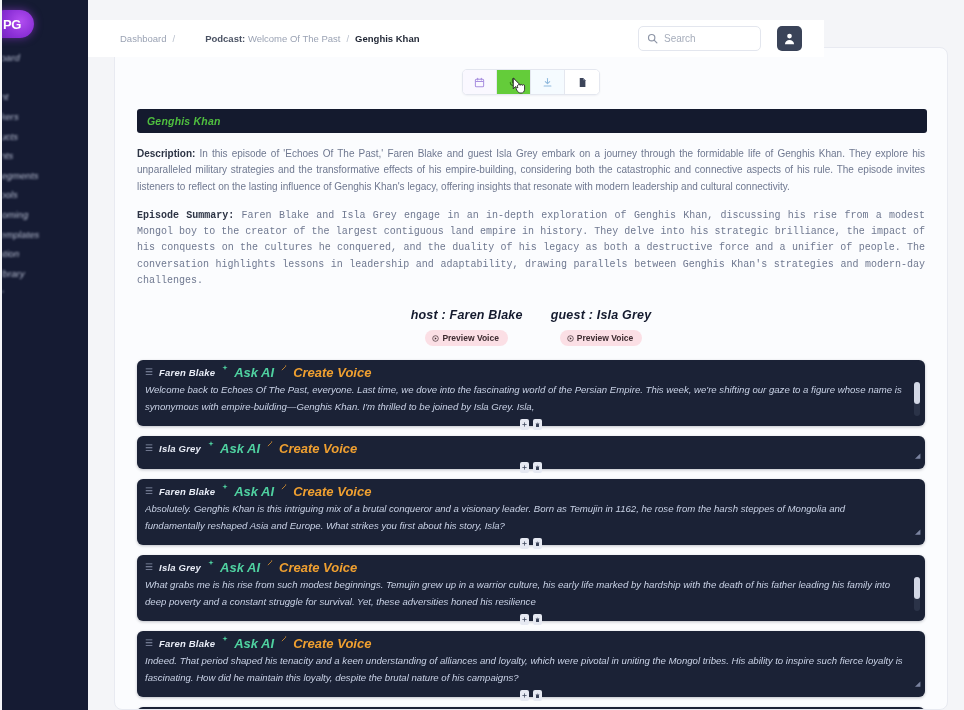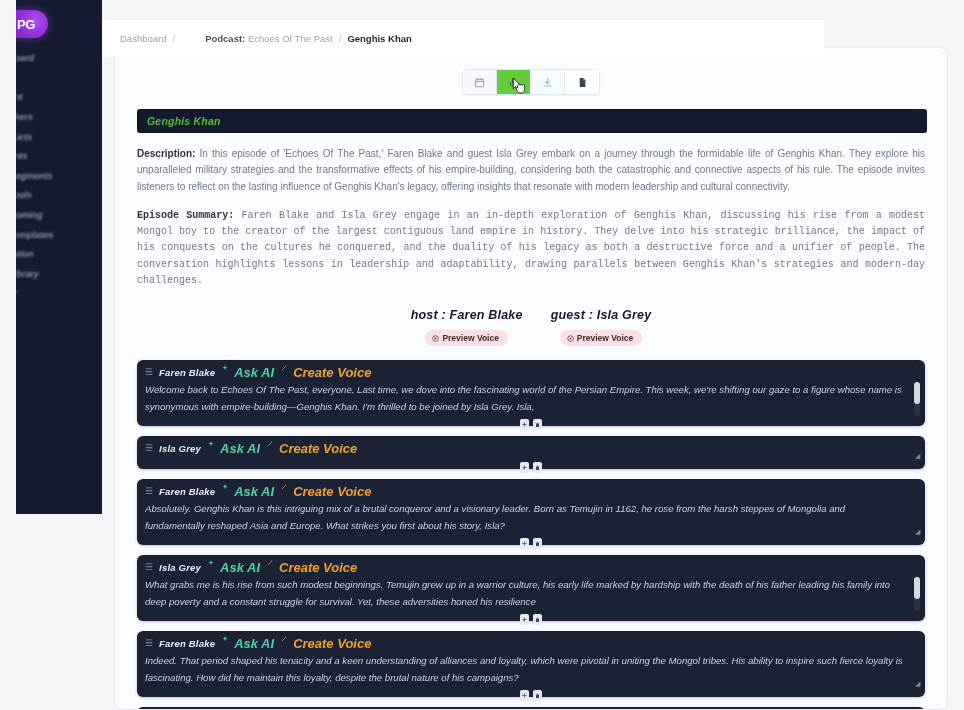--- a/index.html
+++ b/index.html
@@ -8,22 +8,22 @@
   body {
     font-family: "Liberation Sans", sans-serif;
     background: #f4f5f8;
     color: #1f2533;
     font-size: 12px;
     position: relative;
   }
 
   
   #sidebar {
-    position: absolute; left: 16px; top: 0;
-    width: 86px; height: 514px;
+    position: absolute; left: 2px; top: 0;
+    width: 86px; height: 710px;
     background: #151b33;
     overflow: hidden;
     z-index: 5;
   }
   #sidebar-logo {
     position: absolute; left: -12px; top: 10px;
     width: 44px; height: 28px;
     border-radius: 14px;
     background: radial-gradient(circle at 70% 40%, #b14df0 0%, #8b2fd6 45%, #5f1fa8 100%);
     display: flex; align-items: center; justify-content: center;
@@ -311,25 +311,40 @@
       <div class="nav-item">ration</div>
       <div class="nav-item">Library</div>
       <div class="nav-item">er</div>
     </nav>
 </div>
 
 <div id="header">
   <div id="breadcrumb">
     <span class="bc-link">Dashboard</span>
     <span class="bc-sep">/</span>
-    <span><span class="bc-mid-strong">Podcast:</span> <span class="bc-mid-rest">Echoes Of The Past</span></span>
+    <span><span class="bc-mid-strong">Podcast:</span> <span class="bc-mid-rest">Welcome Of The Past</span></span>
     <span class="bc-sep">/</span>
     <span class="bc-current">Genghis Khan</span>
   </div>
 
+  <div id="header-right">
+    <div id="search-box">
+      <svg width="11" height="11" viewBox="0 0 16 16" fill="none" stroke="#8d95a6" stroke-width="1.7">
+        <circle cx="6.8" cy="6.8" r="4.6"></circle>
+          <line x1="10.3" y1="10.3" x2="14.4" y2="14.4" stroke-linecap="round"></line>
+      </svg>
+      <input id="search-input" type="text" placeholder="Search" style="">
+    </div>
+    <div id="avatar-button">
+      <svg width="13" height="13" viewBox="0 0 16 16" fill="#ffffff">
+        <circle cx="8" cy="5" r="2.9"></circle>
+        <path d="M2.4 15c0-3.3 2.5-5.3 5.6-5.3s5.6 2 5.6 5.3z"></path>
+      </svg>
+    </div>
+  </div>
 </div>
 
 <div id="main">
   <div id="content-card">
 
     <div id="toolbar">
       <div id="toolbar-group">
         <div class="tb-btn tint-purple">
           <svg width="11" height="11" viewBox="0 0 16 16" fill="none" stroke="#a98fe0" stroke-width="1.5">
             <rect x="2" y="3.2" width="12" height="11" rx="1.6"></rect>

